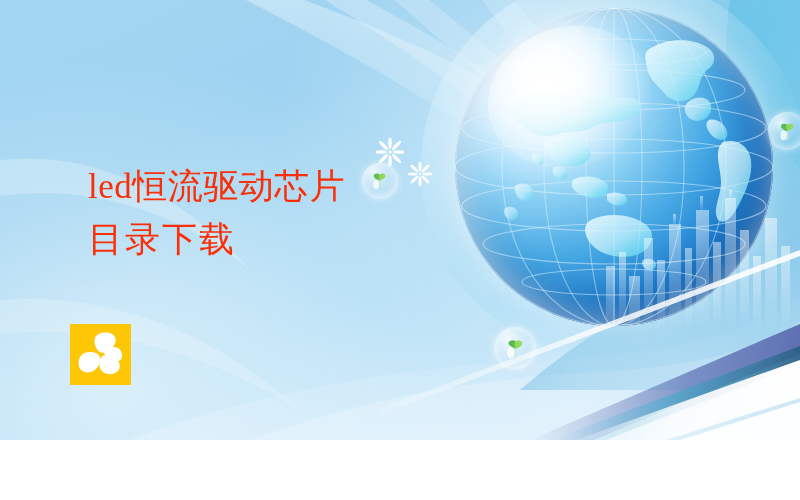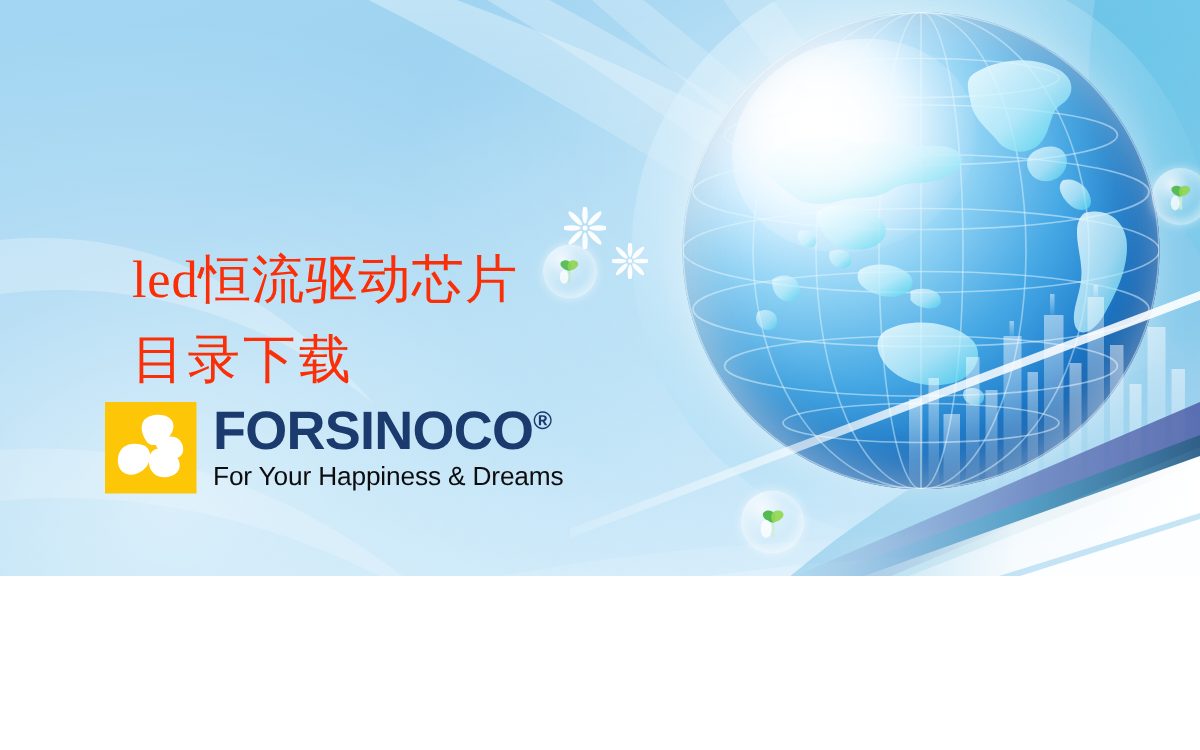--- a/index.html
+++ b/index.html
@@ -4,21 +4,21 @@
 <title>FORSINOCO LED Banner</title>
 <style>
   html, body {
     margin: 0;
     padding: 0;
     background: #ffffff;
   }
   #banner {
     position: relative;
     width: 800px;
-    height: 384px;
+    height: 440px;
     overflow: hidden;
     font-family: "Liberation Sans", sans-serif;
     background: linear-gradient(155deg, #a3d6f2 0%, #9ed3f1 28%, #b0ddf5 58%, #cfeafa 80%, #e8f5fd 100%);
   }
 
   
   .bg-wash {
     position: absolute;
     inset: 0;
     pointer-events: none;
@@ -461,21 +461,15 @@
           <path d="M46 44 C 36 30 38 16 56 14 C 74 13 80 26 70 38 C 62 47 52 50 46 44 Z"></path>
 
           <path d="M44 48 C 28 42 14 48 14 64 C 14 80 30 84 42 74 C 51 66 52 54 44 48 Z"></path>
 
           <path d="M50 56 C 44 70 52 84 68 82 C 84 80 86 64 74 56 C 64 49 54 49 50 56 Z"></path>
 
           <path d="M56 44 C 68 34 82 36 85 48 C 88 60 76 66 66 58 C 58 52 54 48 56 44 Z"></path>
         </g>
       </svg>
     </div>
-    <div class="logo-words">
-      <div class="logo-name">
-        <span>FORSINOCO</span><span class="reg">®</span>
-      </div>
-      <div class="logo-tagline">For Your Happiness &amp; Dreams</div>
-    </div>
   </div>
 
 </div>
 
 </body></html>

